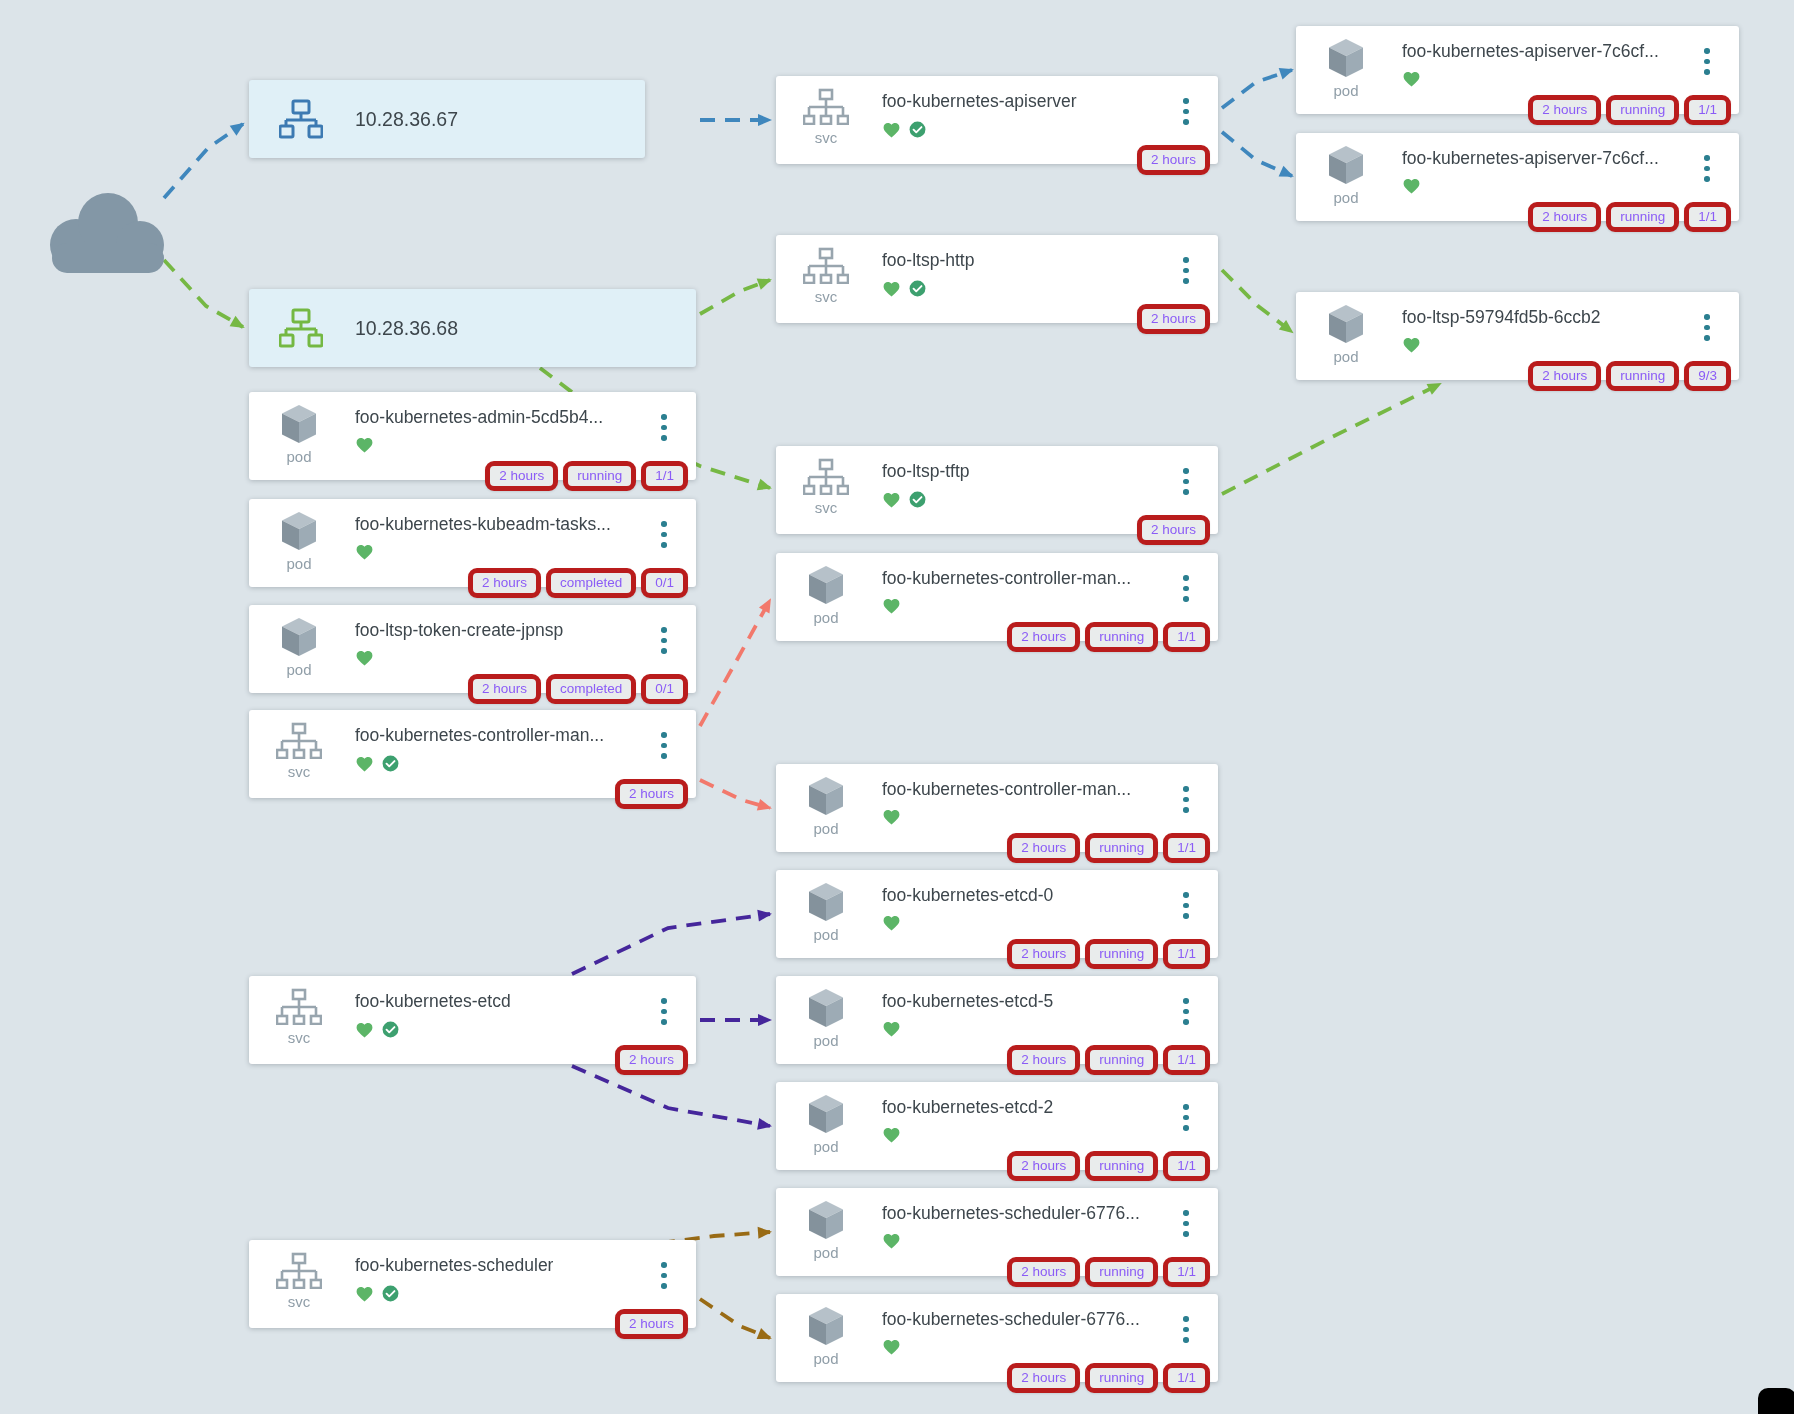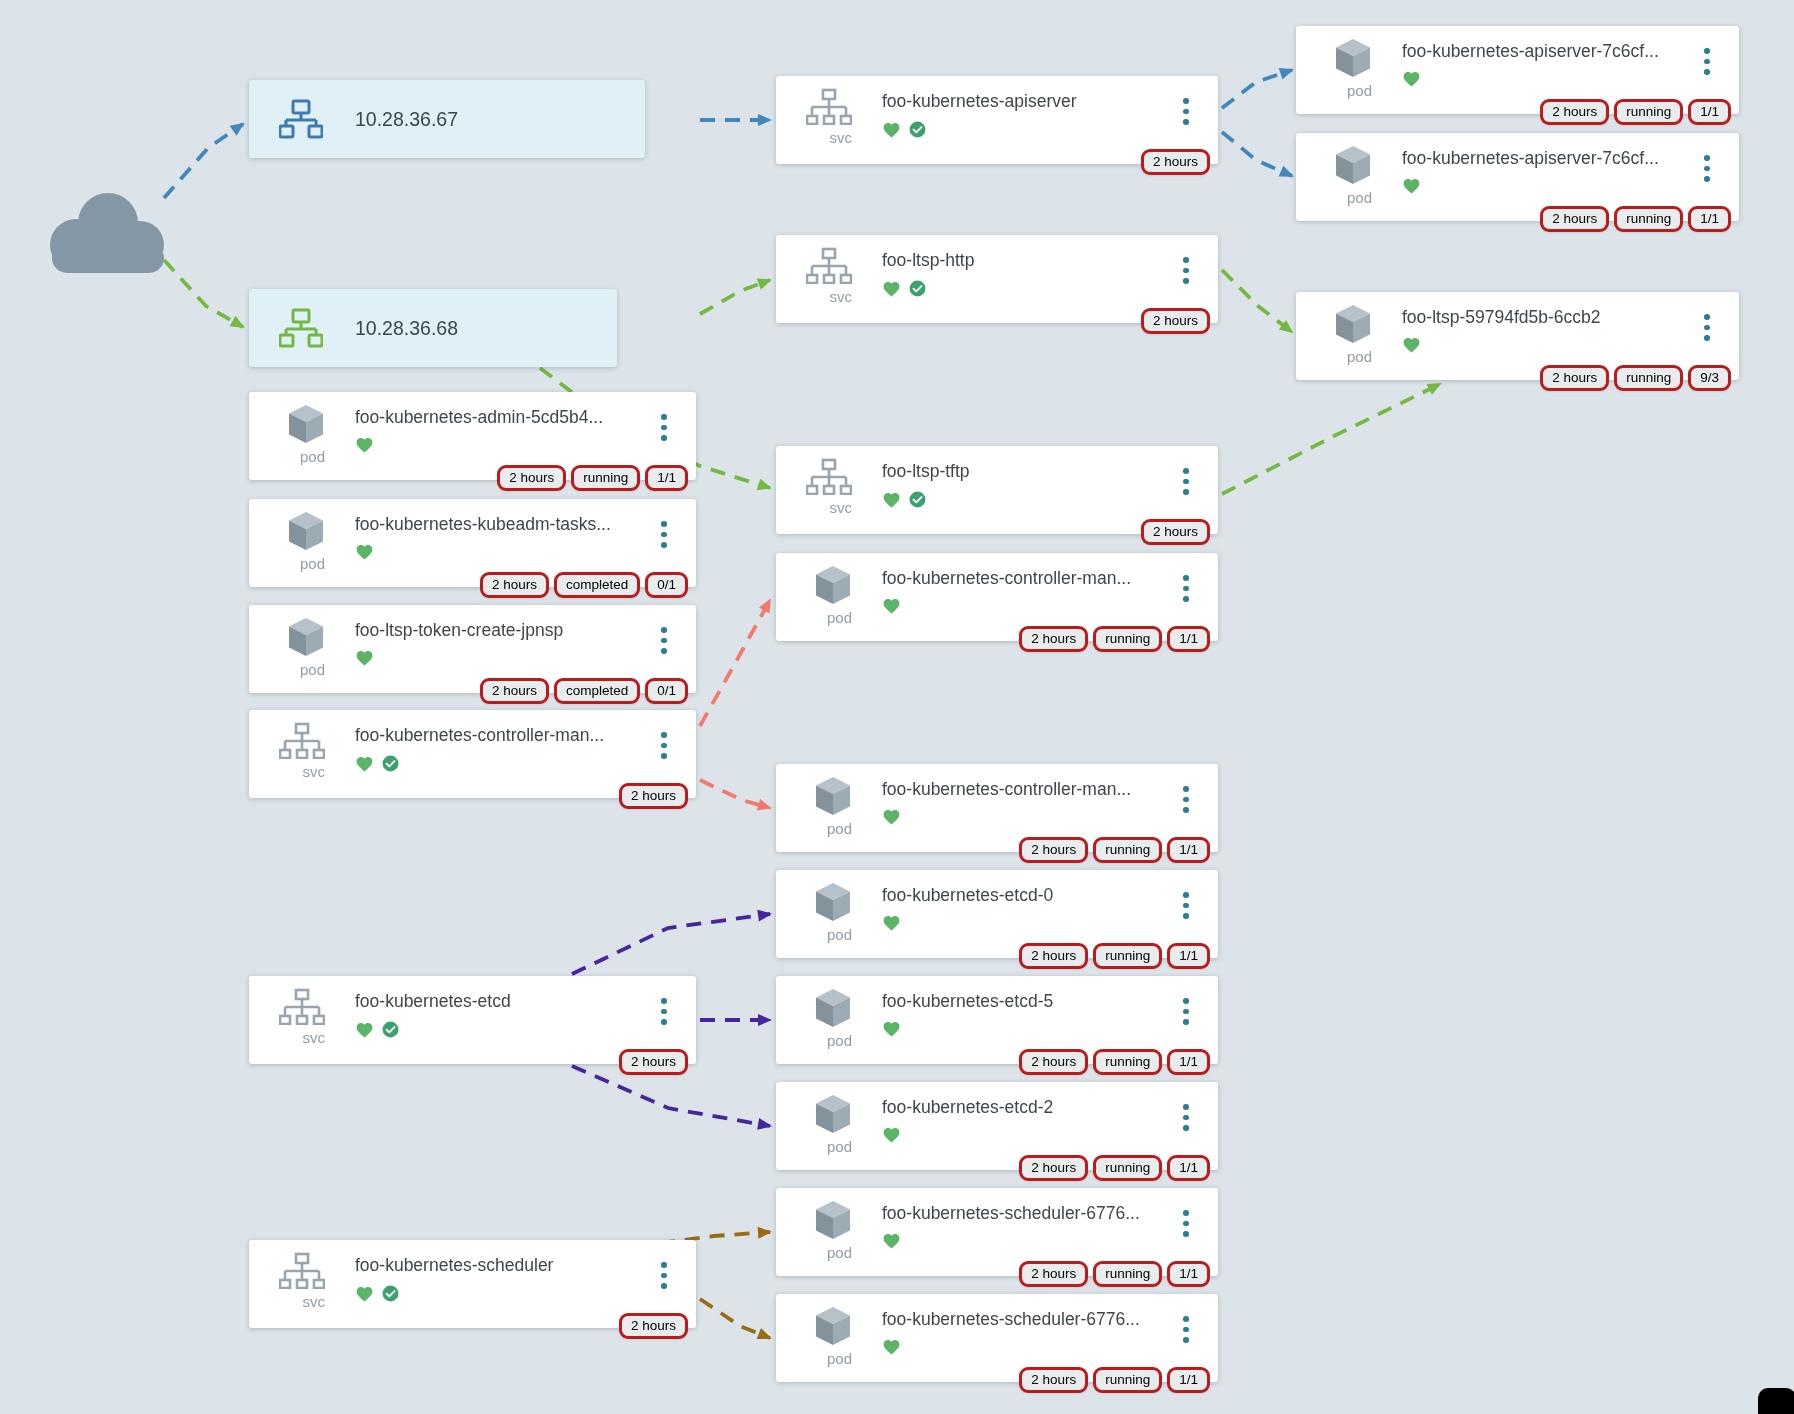--- a/index.html
+++ b/index.html
@@ -12,38 +12,38 @@
   }
   #edges { position:absolute; left:0; top:0; z-index:1; }
   .card {
     position:absolute; z-index:2;
     background:var(--card-bg,#ffffff);
     border-radius:3px;
     box-shadow:0 1px 5px rgba(50,62,72,.28);
     cursor:pointer;
   }
   .card.host { background:var(--host-card-bg,#e0f0f7); }
-  .icon-wrap { position:absolute; left:24px; top:12px; width:52px; text-align:right; }
+  .icon-wrap { position:absolute; left:24px; top:12px; width:52px; text-align:center; }
   .type-label { font-size:15px; color:#909ea8; line-height:16px; margin-top:1px; }
   .title {
     position:absolute; left:106px; top:15px;
     font-size:17.5px; color:#3d464c;
     white-space:nowrap; overflow:hidden; max-width:272px;
   }
   .health { position:absolute; left:106px; top:44px; display:flex; gap:7px; align-items:center; }
   .health span { display:inline-flex; }
   .kebab {
     position:absolute; right:27px; top:22px; width:10px;
     display:flex; flex-direction:column; gap:5px; align-items:center; cursor:pointer;
   }
   .kebab i { width:5.5px; height:5.5px; border-radius:50%; background:var(--kebab-color,#2b7f90); display:block; }
   .badges { position:absolute; right:8px; bottom:-11px; display:flex; gap:5px; }
   .badge {
-    background:#e9ecec; border:3px solid #b91c1c; border-radius:9px;
-    padding:1px 9px 2px; font-size:13.5px; color:#000000; line-height:17px;
+    background:#e9ecec; border:5px solid #b91c1c; border-radius:9px;
+    padding:1px 9px 2px; font-size:13.5px; color:#8b5cf6; line-height:17px;
     white-space:nowrap; box-shadow:0 1px 2px rgba(50,62,72,.12);
   }
   .host .host-glyph { position:absolute; left:30px; top:50%; transform:translateY(-50%); display:inline-flex; }
   .host .host-label { position:absolute; left:106px; top:50%; transform:translateY(-50%); font-size:19.5px; color:#3d464c; }
   #cloud { position:absolute; z-index:2; cursor:pointer; }
   #corner { position:absolute; z-index:5; width:38px; height:40px; background:#000; border-radius:10px; }
 </style>
 </head>
 <body>
 
@@ -105,21 +105,21 @@
             <line x1="7" y1="21" x2="37" y2="21"></line>
             <line x1="7" y1="21" x2="7" y2="27"></line>
             <line x1="37" y1="21" x2="37" y2="27"></line>
             <rect x="1" y="27" width="13" height="11" rx="1.5"></rect>
             <rect x="30" y="27" width="13" height="11" rx="1.5"></rect>
           </g>
         </svg>
       </span>
     <div class="host-label">10.28.36.67</div>
   </div>
-    <div class="card host" style="left: 249px; top: 289px; width: 368px; height: 78px;">
+    <div class="card host" style="left: 249px; top: 289px; width: 447px; height: 78px;">
     <span class="host-glyph">
         <svg width="44" height="40" viewBox="0 0 44 40">
           <g fill="none" stroke="#74b843" stroke-width="3">
             <rect x="14" y="2" width="16" height="12" rx="1.5"></rect>
             <line x1="22" y1="14" x2="22" y2="21"></line>
             <line x1="7" y1="21" x2="37" y2="21"></line>
             <line x1="7" y1="21" x2="7" y2="27"></line>
             <line x1="37" y1="21" x2="37" y2="27"></line>
             <rect x="1" y="27" width="13" height="11" rx="1.5"></rect>
             <rect x="30" y="27" width="13" height="11" rx="1.5"></rect>

